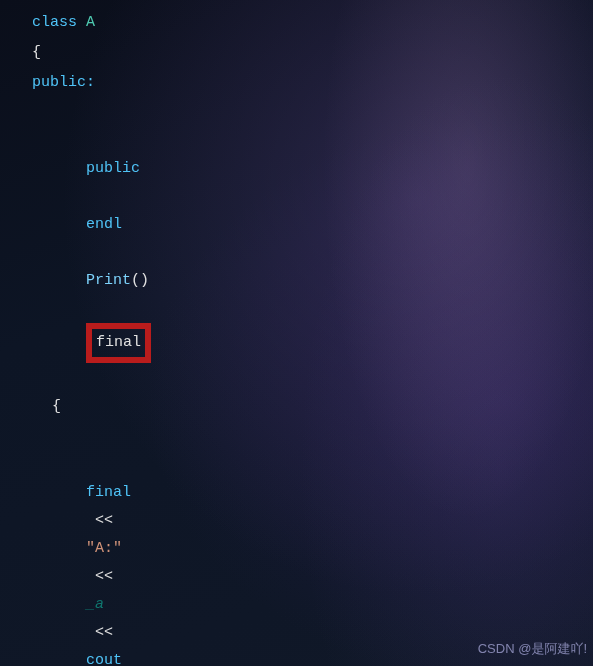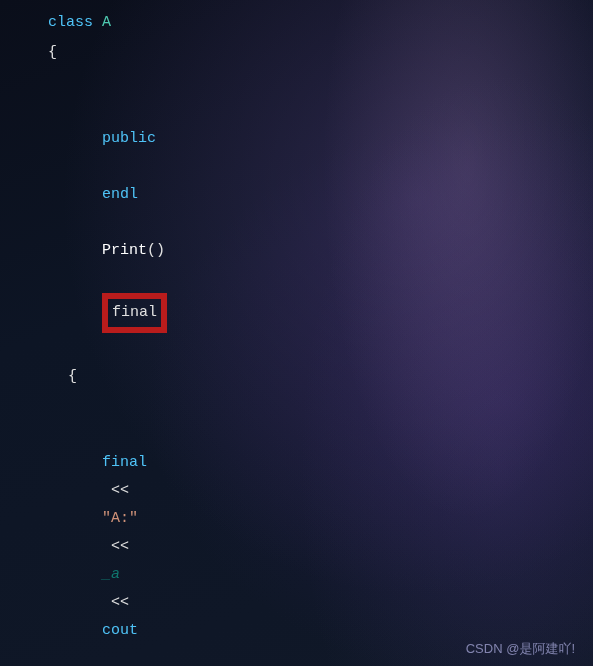--- a/index.html
+++ b/index.html
@@ -41,21 +41,21 @@
       position: absolute;
       inset: 0;
       z-index: 2;
       padding: 8px 0;
     }
 
     .line-wrapper {
       display: flex;
       align-items: center;
       min-height: 28px;
-      padding: 1px 16px;
+      padding: 1px 0;
     }
 
     .line-number {
       width: 28px;
       min-width: 28px;
       text-align: center;
       color: #555;
       font-size: 13px;
       user-select: none;
       flex-shrink: 0;
@@ -67,40 +67,40 @@
       line-height: 28px;
       padding-left: 4px;
       white-space: pre;
     }
 
     
     .kw-class    { color: #4fc3f7; }   
     .kw-public   { color: #4fc3f7; }
     .kw-virtual  { color: #4fc3f7; }
     .kw-void     { color: #4fc3f7; }
-    .fn-name     { color: #ffffff; }
+    .fn-name     { color: #7dd3fc; }
     .punct       { color: #e0e0e0; }
     .str-val     { color: #ce9178; }
     .op          { color: #e0e0e0; }
     .var         { color: #0f766e; font-style: italic; }
     .ns-word     { color: #4fc3f7; }
     .class-name  { color: #4ec9b0; }
 
     .highlight-box-final {
       display: inline-block;
       border: 6px solid #b91c1c;
       padding: 0 4px;
       color: #e0e0e0;
       background: transparent;
     }
 
     .watermark {
       position: absolute;
       bottom: 8px;
-      right: 18px;
+      right: 6px;
       color: rgba(200,200,255,0.6);
       font-size: 13px;
       font-family: 'Segoe UI', Arial, sans-serif;
       z-index: 10;
     }
 
     .indent1 { display: inline-block; width: 20px; }
     .indent2 { display: inline-block; width: 40px; }
     .brace { color: #e0e0e0; }
   </style>
@@ -116,20 +116,24 @@
   <div class="line-wrapper">
     <div class="line-number"></div>
     <div class="line-content"><span class="kw-class">class</span> <span class="class-name">A</span></div>
   </div>
 
   <div class="line-wrapper">
     <div class="line-number"></div>
     <div class="line-content"><span class="brace">{</span></div>
   </div>
 
+  <div class="line-wrapper">
+    <div class="line-number"></div>
+    <div class="line-content"><span class="kw-public">public:</span></div>
+  </div>
 
   <div class="line-wrapper">
     <div class="line-number"></div>
     <div class="line-content">
       <span class="indent1"></span>
       <span class="kw-virtual">public</span>
       <span class="punct"> </span>
       <span class="kw-void">endl</span>
       <span class="punct"> </span>
       <span class="fn-name">Print</span><span class="punct">()</span>

